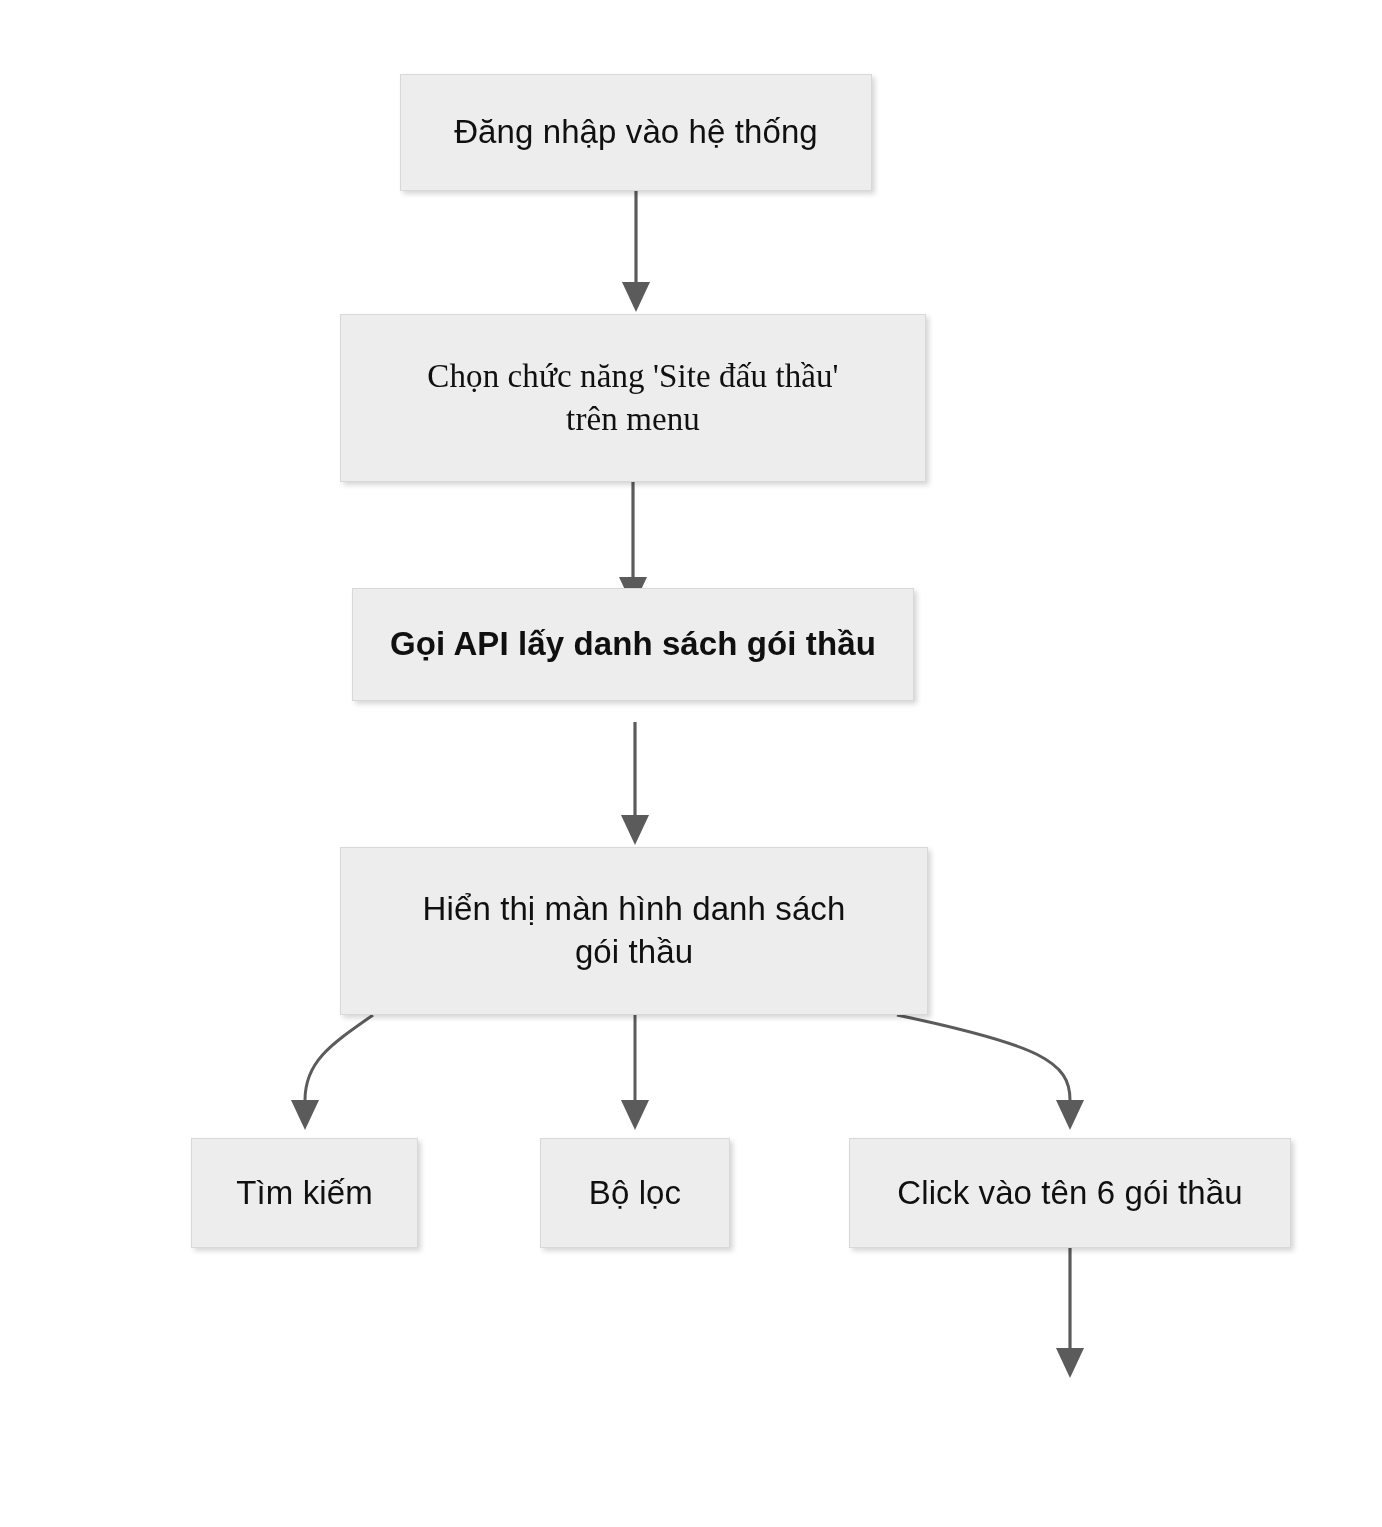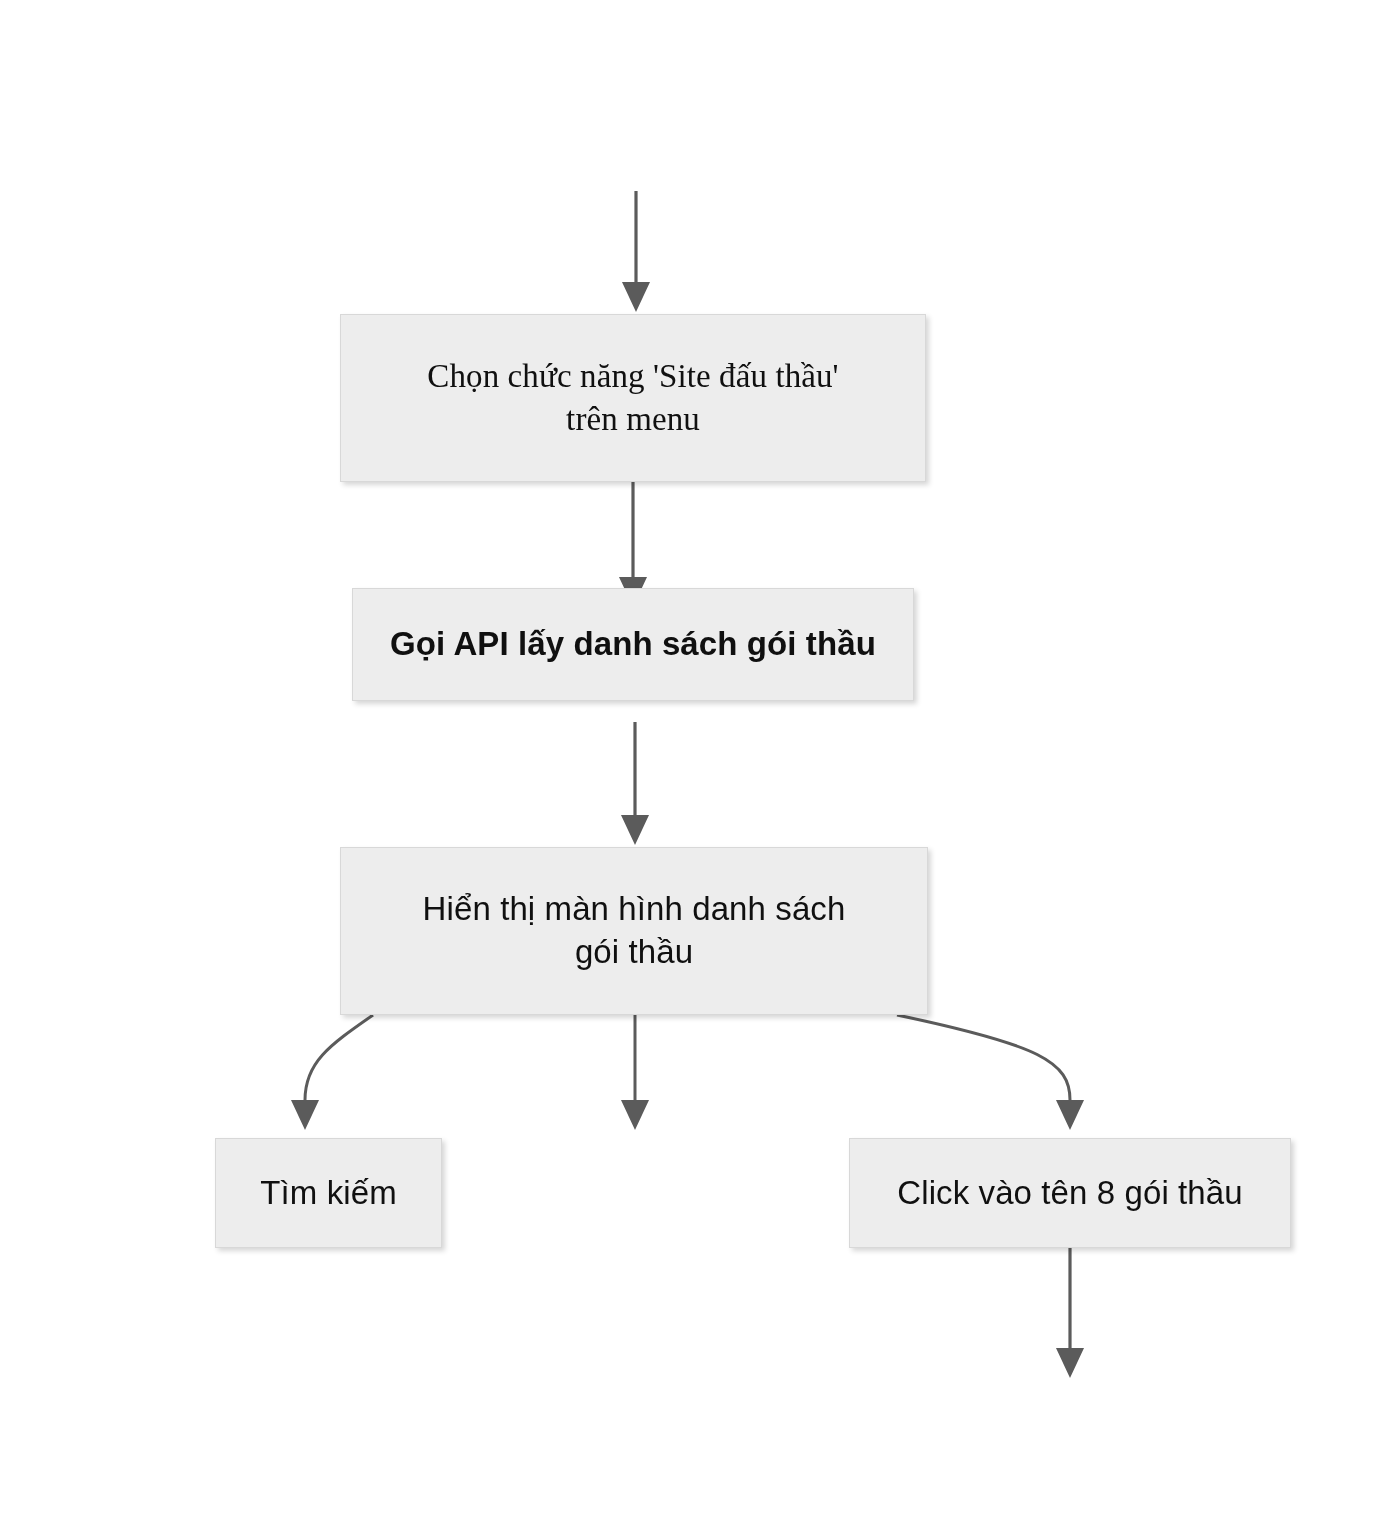--- a/index.html
+++ b/index.html
@@ -85,28 +85,30 @@
       <path d="M897,1015 C1040,1045 1070,1062 1070,1100" stroke="#5b5b5b" stroke-width="3.0" fill="none"></path>
       <path d="M1056,1100 L1084,1100 L1070,1130 z" fill="#5b5b5b"></path>
     </g>
 
     <g>
       <path d="M1070,1248 L1070,1348" stroke="#5b5b5b" stroke-width="3.2" fill="none"></path>
       <path d="M1056,1348 L1084,1348 L1070,1378 z" fill="#5b5b5b"></path>
     </g>
   </svg>
 
+  <div class="node" style="left:400px; top:74px; width:472px; height:117px;">Đăng nhập vào hệ thống</div>
 
   <div class="node" style="left:340px; top:314px; width:586px; height:168px;font-family:Liberation Serif, serif;">Chọn chức năng 'Site đấu thầu'
 trên menu</div>
 
   <div class="node" style="left:352px; top:588px; width:562px; height:113px;font-weight:bold;">Gọi API lấy danh sách gói thầu</div>
 
   <div class="node" style="left:340px; top:847px; width:588px; height:168px;text-align:center;">Hiển thị màn hình danh sách
 gói thầu</div>
 
-  <div class="node" style="left:191px; top:1138px; width:227px; height:110px;margin-left:24px;">Tìm kiếm</div>
+  <div class="node" style="left:191px; top:1138px; width:227px; height:110px;">Tìm kiếm</div>
 
+  <div class="node" style="left:540px; top:1138px; width:190px; height:110px;">Bộ lọc</div>
 
-  <div class="node" style="left:849px; top:1138px; width:442px; height:110px;">Click vào tên 8 gói thầu</div>
+  <div class="node" style="left:849px; top:1138px; width:442px; height:110px;">Click vào tên 6 gói thầu</div>
 
 
 </div>
 
 </body></html>

